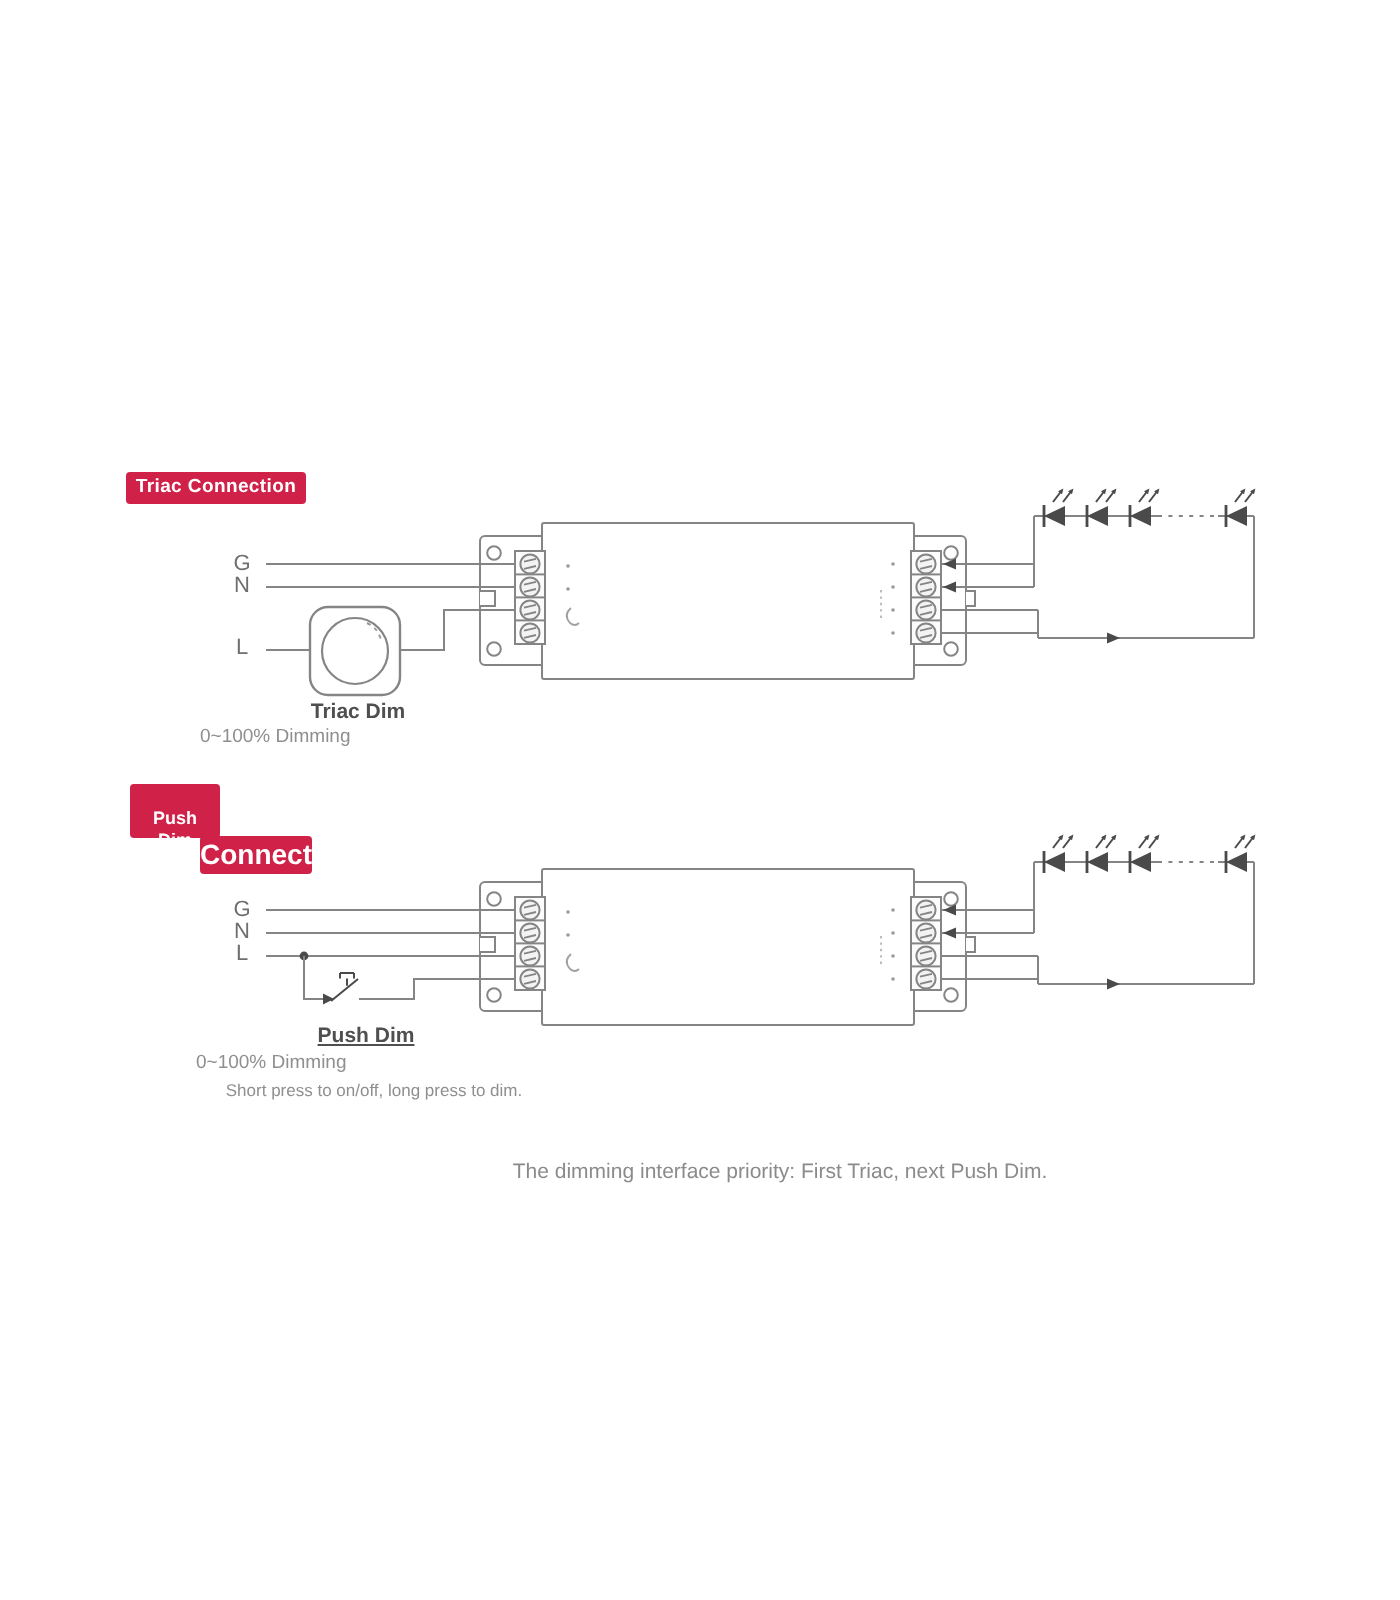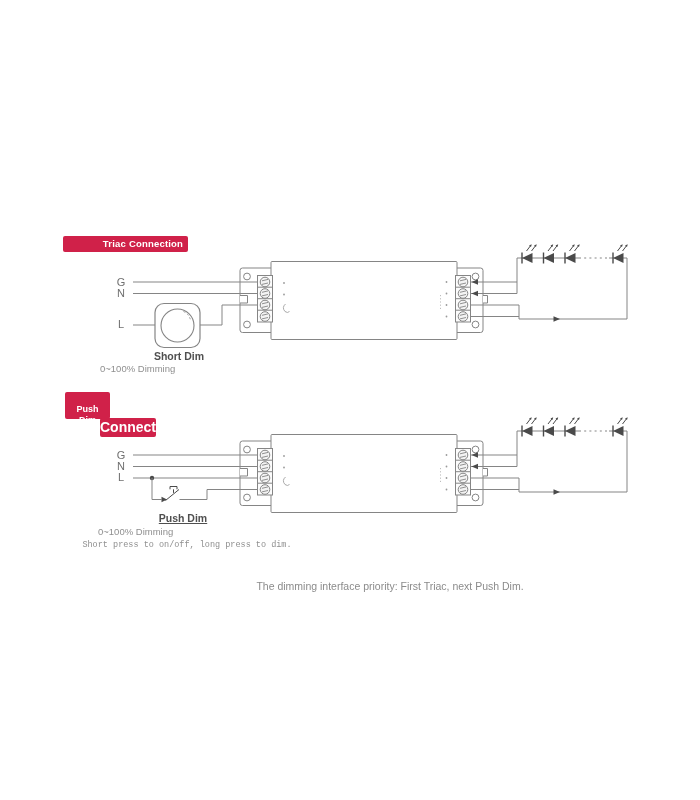--- a/index.html
+++ b/index.html
@@ -1,27 +1,27 @@
 <!DOCTYPE html>
 <html><head>
 <meta charset="utf-8">
 <style>
   html,body{margin:0;padding:0;background:#fff;}
   body{font-family:"Liberation Sans", sans-serif;}
   .page{position:relative;width:700px;height:800px;background:#ffffff;overflow:hidden;}
   svg{position:absolute;left:0;top:0;}
   .abs{position:absolute;}
   .badge{background:#d02149;color:#ffffff;font-weight:bold;text-align:center;border-radius:2px;}
-  .badge-triac{left:63px;top:236px;width:90px;height:16px;line-height:16px;font-size:9.5px;letter-spacing:.2px;padding-left:35px;}
+  .badge-triac{left:63px;top:236px;width:90px;height:16px;line-height:16px;font-size:9.5px;letter-spacing:.2px;}
   .push-a{left:65px;top:392px;width:45px;height:27px;font-size:9px;line-height:11px;padding-top:12px;box-sizing:border-box;}
   .push-b{left:100px;top:418px;width:56px;height:19px;line-height:19px;font-size:14px;}
   .wirelbl{font-size:11px;color:#6f6f6f;width:16px;text-align:center;}
   .devlbl{font-size:10.5px;font-weight:600;color:#4f4f4f;text-align:center;}
   .rangelbl{font-size:9.5px;color:#8f8f8f;text-align:left;}
-  .notelbl{font-size:8.5px;color:#8f8f8f;text-align:center;font-family:Liberation Mono, monospace;}
+  .notelbl{font-size:8.5px;color:#8f8f8f;text-align:center;}
   .footerlbl{font-size:10.5px;color:#8b8b8b;text-align:center;}
 </style>
 </head>
 <body>
 
 <div class="page">
 
   <svg width="700" height="800" viewBox="0 0 700 800">
       <g>
         <g>
@@ -242,21 +242,21 @@
             <polygon points="627.7,417.2 627,420.1 625,418.6" fill="#4a4a4a"></polygon>
           </g>
         </g>
       </g>
     </svg>
 
   <div class="abs badge badge-triac">Triac Connection</div>
   <span class="abs wirelbl" style="left:113px;top:276px;">G</span>
   <span class="abs wirelbl" style="left:113px;top:287px;">N</span>
   <span class="abs wirelbl" style="left:113px;top:318px;">L</span>
-  <div class="abs devlbl" style="left:119px;top:350px;width:120px;">Short Dim</div>
+  <div class="abs devlbl" style="left:119px;top:350px;width:120px;">Triac Dim</div>
   <div class="abs rangelbl" style="left:100px;top:363px;width:160px;">0~100% Dimming</div>
 
   <div class="abs">
     <div class="abs badge push-a">
       <div>Push</div>
       <div>Dim</div>
     </div>
     <div class="abs badge push-b">Connection</div>
   </div>
   <span class="abs wirelbl" style="left:113px;top:449px;">G</span>

